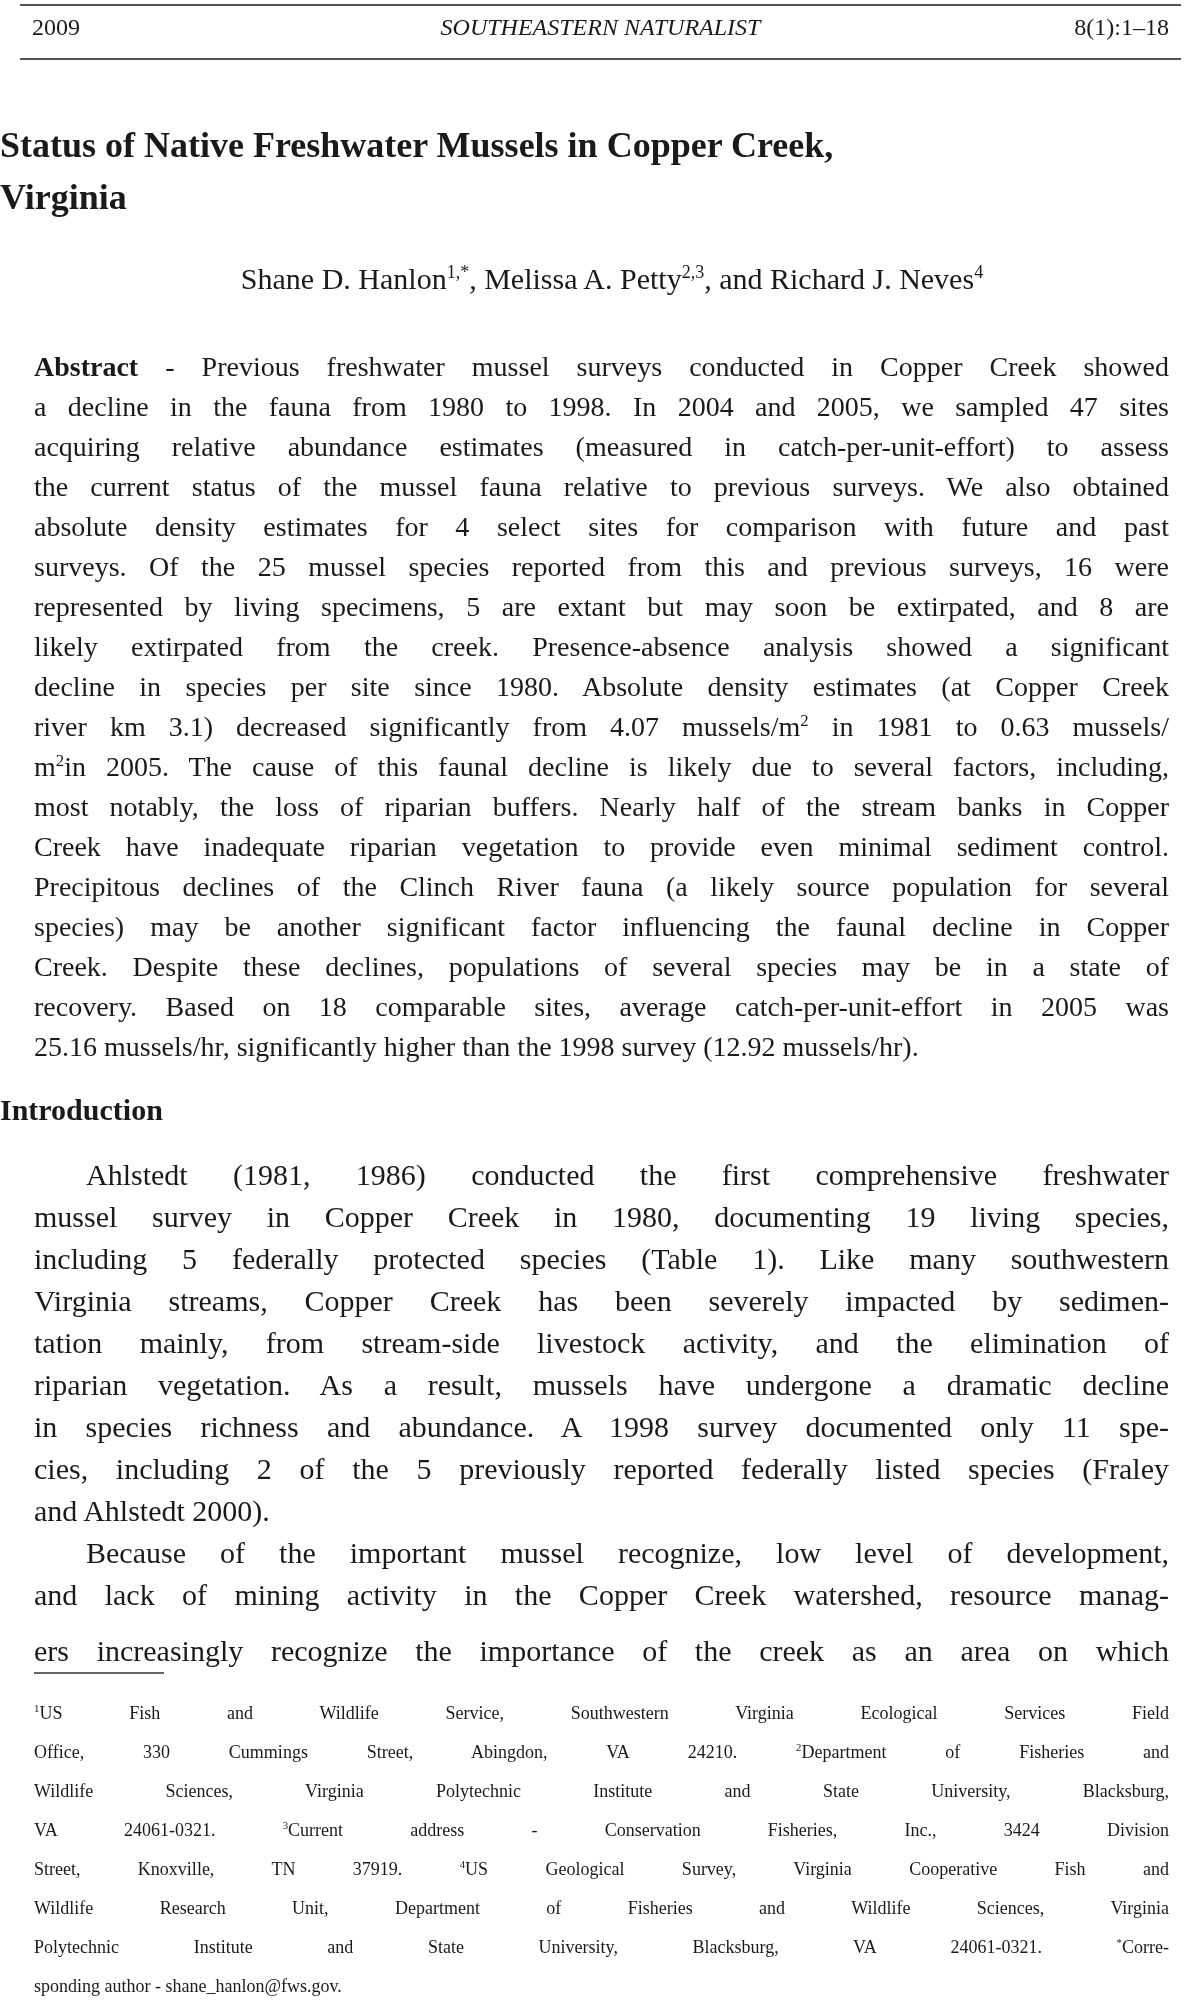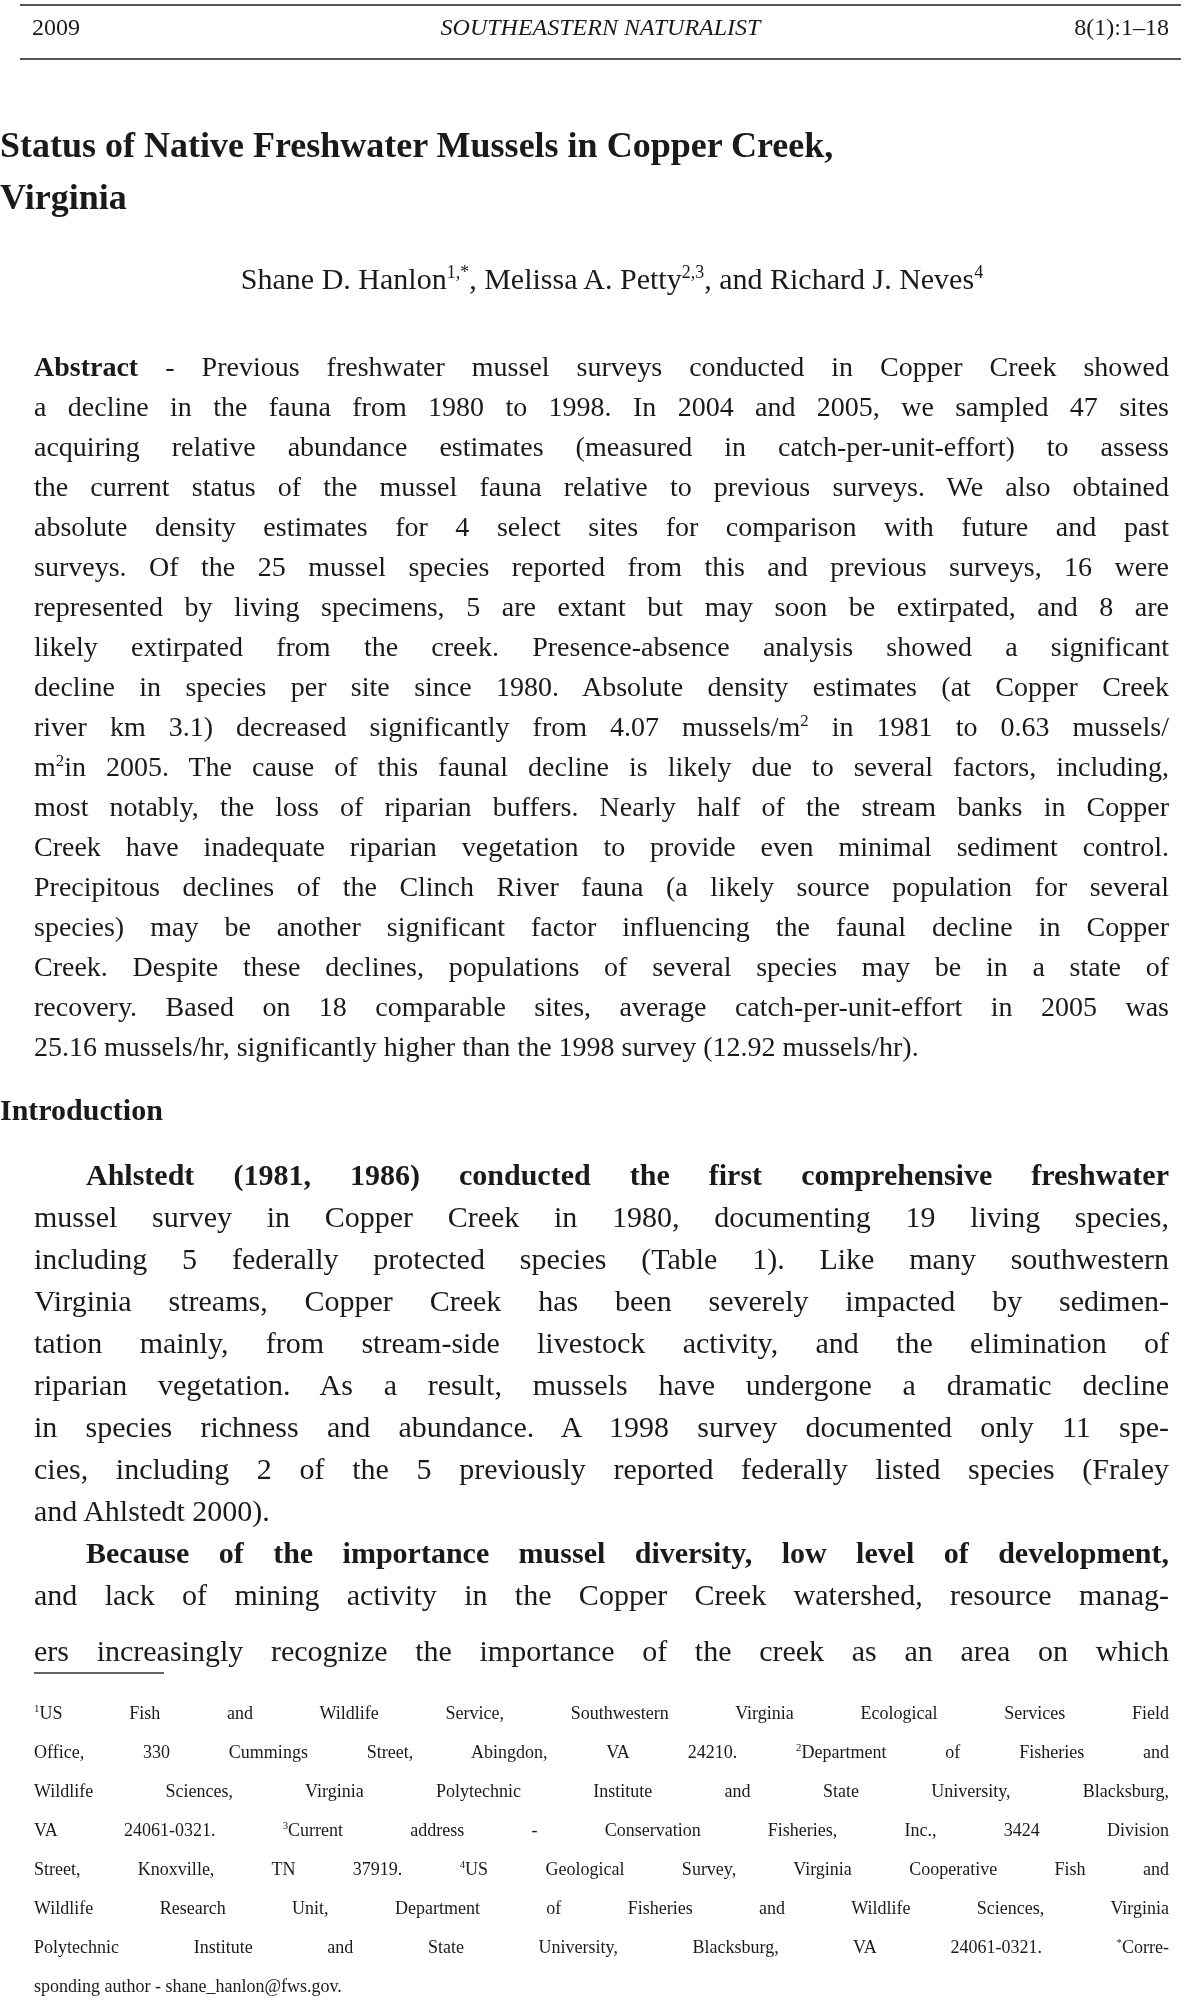--- a/index.html
+++ b/index.html
@@ -21,21 +21,21 @@
   #title-2 { top: 172px; }
   #authors { position: absolute; top: 262px; left: 12px; width: 1200px; text-align: center; font-size: 30px; }
   sup { font-size: 60%; vertical-align: super; line-height: 0; }
 
   .line {
     position: absolute; left: 34px; width: 1135px; height: 38px;
     font-size: 28px; line-height: 38px; white-space: nowrap;
     text-align: justify; text-align-last: justify;
   }
   .line.last { text-align-last: left; }
-  .line.indent { padding-left: 52px; width: 1083px; font-weight: bold; }
+  .line.indent { padding-left: 52px; width: 1083px; }
   .line.big { font-size: 30px; line-height: 40px; height: 40px; }
   .line.fn { font-size: 18px; }
   .abs-label { font-weight: bold; }
 
   #intro-heading { position: absolute; top: 1093px; left: 0; width: 1200px; text-align: left; font-weight: bold; font-size: 30px; }
   #fn-rule { position: absolute; top: 1672px; left: 34px; width: 130px; border-top: 2px solid #666; }
 </style>
 </head>
 <body>
 
@@ -79,21 +79,21 @@
 <div>
   <div class="line big indent" style="top: 1155px; white-space: normal;">Ahlstedt (1981, 1986) conducted the first comprehensive freshwater</div>
   <div class="line big" style="top: 1197px; white-space: normal;">mussel survey in Copper Creek in 1980, documenting 19 living species,</div>
   <div class="line big" style="top: 1239px; white-space: normal;">including 5 federally protected species (Table 1). Like many southwestern</div>
   <div class="line big" style="top: 1281px; white-space: normal;">Virginia streams, Copper Creek has been severely impacted by sedimen-</div>
   <div class="line big" style="top: 1323px; white-space: normal;">tation mainly, from stream-side livestock activity, and the elimination of</div>
   <div class="line big" style="top: 1365px; white-space: normal;">riparian vegetation. As a result, mussels have undergone a dramatic decline</div>
   <div class="line big" style="top: 1407px; white-space: normal;">in species richness and abundance. A 1998 survey documented only 11 spe-</div>
   <div class="line big" style="top: 1449px; white-space: normal;">cies, including 2 of the 5 previously reported federally listed species (Fraley</div>
   <div class="line big last" style="top:1491px">and Ahlstedt 2000).</div>
-  <div class="line big indent" style="top: 1533px; white-space: normal;">Because of the importance mussel diversity, low level of development,</div>
+  <div class="line big indent" style="top: 1533px; white-space: normal;">Because of the important mussel recognize, low level of development,</div>
   <div class="line big" style="top: 1575px; white-space: normal;">and lack of mining activity in the Copper Creek watershed, resource manag-</div>
   <div class="line big" style="top: 1617px; white-space: normal; margin-top: 14px;">ers increasingly recognize the importance of the creek as an area on which</div>
 </div>
 
 <div id="fn-rule"></div>
 
 <div>
   <div class="line fn" style="top: 1694px; white-space: normal;"><sup>1</sup><span>US Fish and Wildlife Service, Southwestern Virginia Ecological Services Field</span></div>
   <div class="line fn" style="top: 1733px; white-space: normal;"><span>Office, 330 Cummings Street, Abingdon, VA 24210. </span><sup>2</sup><span>Department of Fisheries and</span></div>
   <div class="line fn" style="top: 1772px; white-space: normal;">Wildlife Sciences, Virginia Polytechnic Institute and State University, Blacksburg,</div>

